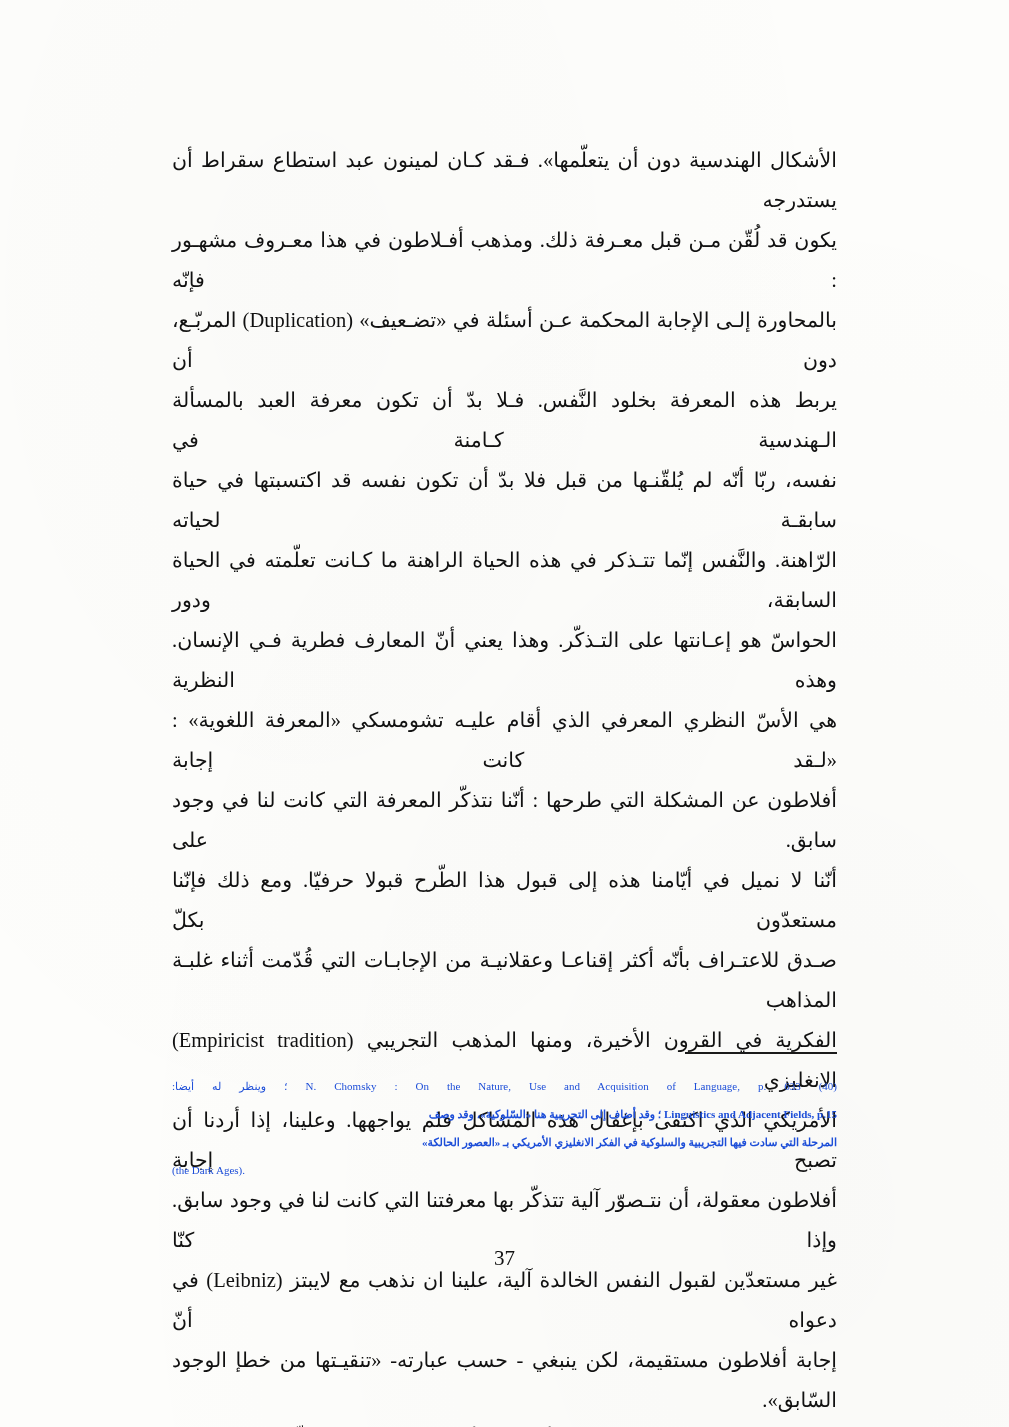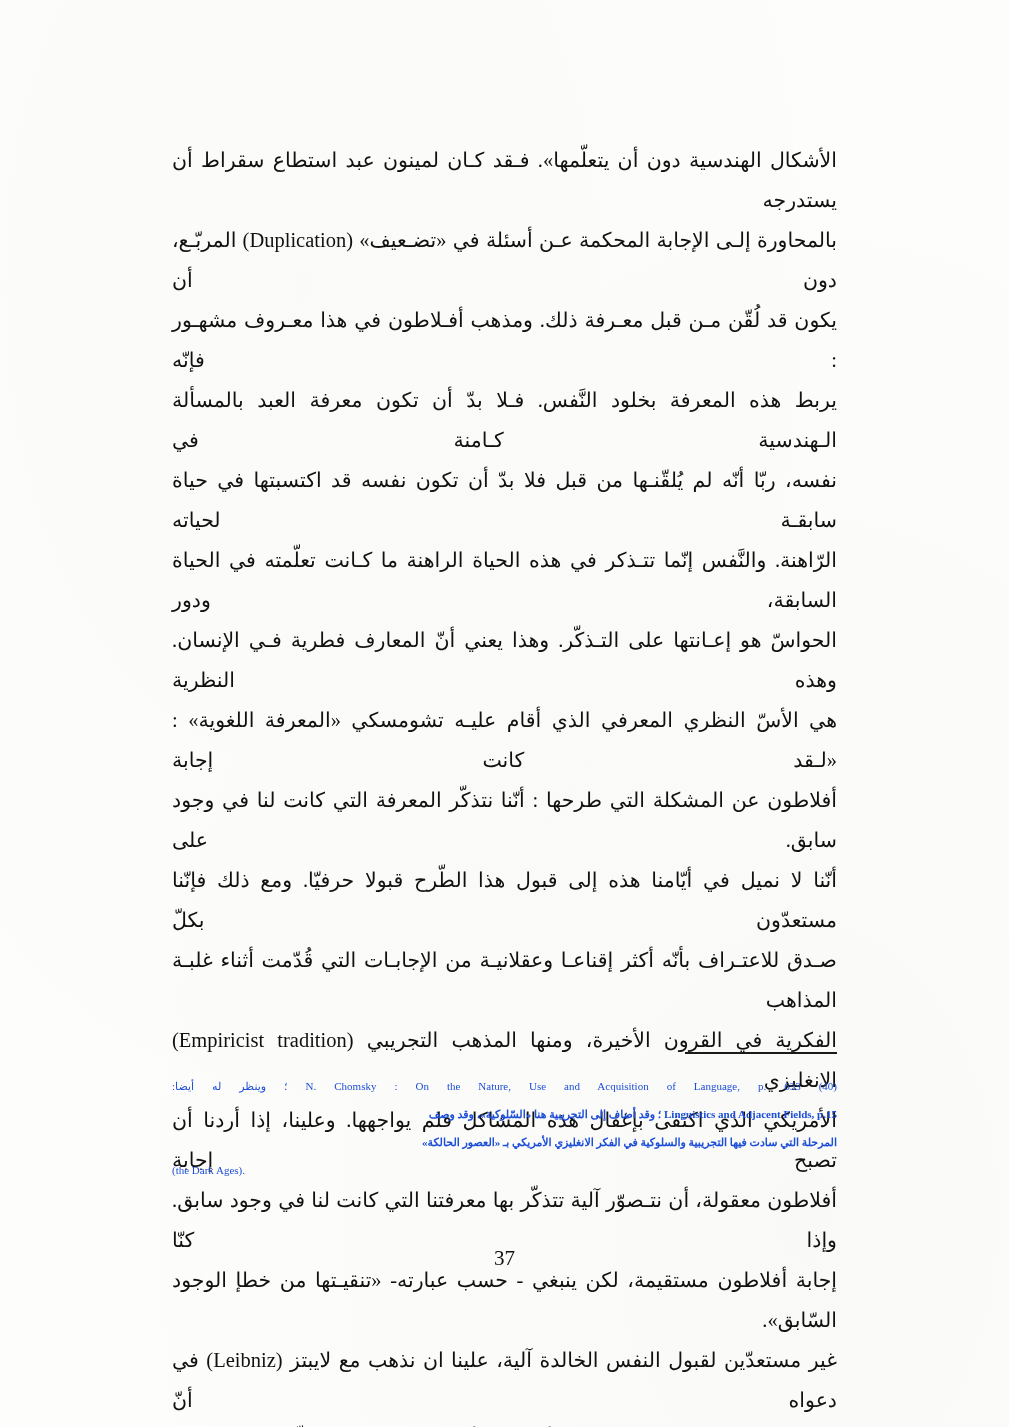--- a/index.html
+++ b/index.html
@@ -93,35 +93,35 @@
 </style>
 </head>
 <body>
 
 <div class="page">
 
   <div class="content">
 
     <div class="body-text">
       <p>الأشكال الهندسية دون أن يتعلّمها». فـقد كـان لمينون عبد استطاع سقراط أن يستدرجه</p>
+      <p>يكون قد لُقّن مـن قبل معـرفة ذلك. ومذهب أفـلاطون في هذا معـروف مشهـور : فإنّه</p>
       <p>بالمحاورة إلـى الإجابة المحكمة عـن أسئلة في «تضـعيف» (Duplication) المربّـع، دون أن</p>
-      <p>يكون قد لُقّن مـن قبل معـرفة ذلك. ومذهب أفـلاطون في هذا معـروف مشهـور : فإنّه</p>
       <p>يربط هذه المعرفة بخلود النَّفس. فـلا بدّ أن تكون معرفة العبد بالمسألة الـهندسية كـامنة في</p>
       <p>نفسه، ربّا أنّه لم يُلقّنـها من قبل فلا بدّ أن تكون نفسه قد اكتسبتها في حياة سابقـة لحياته</p>
       <p>الرّاهنة. والنَّفس إنّما تتـذكر في هذه الحياة الراهنة ما كـانت تعلّمته في الحياة السابقة، ودور</p>
       <p>الحواسّ هو إعـانتها على التـذكّر. وهذا يعني أنّ المعارف فطرية فـي الإنسان. وهذه النظرية</p>
       <p>هي الأسّ النظري المعرفي الذي أقام عليـه تشومسكي «المعرفة اللغوية» : «لـقد كانت إجابة</p>
       <p>أفلاطون عن المشكلة التي طرحها : أنّنا نتذكّر المعرفة التي كانت لنا في وجود سابق. على</p>
       <p>أنّنا لا نميل في أيّامنا هذه إلى قبول هذا الطّرح قبولا حرفيّا. ومع ذلك فإنّنا مستعدّون بكلّ</p>
       <p>صـدق للاعتـراف بأنّه أكثر إقناعـا وعقلانيـة من الإجابـات التي قُدّمت أثناء غلبـة المذاهب</p>
       <p>الفكرية في القرون الأخيرة، ومنها المذهب التجريبي (Empiricist tradition) الانغليزي</p>
       <p>الأمريكي الذي اكتفى بإغفال هذه المشاكل فلم يواجهها. وعلينا، إذا أردنا أن تصبح إجابة</p>
       <p>أفلاطون معقولة، أن نتـصوّر آلية تتذكّر بها معرفتنا التي كانت لنا في وجود سابق. وإذا كنّا</p>
+      <p>غير مستعدّين لقبول النفس الخالدة آلية، علينا ان نذهب مع لايبتز (Leibniz) في دعواه أنّ</p>
       <p>إجابة أفلاطون مستقيمة، لكن ينبغي - حسب عبارته- «تنقيـتها من خطإ الوجود السّابق».</p>
-      <p>غير مستعدّين لقبول النفس الخالدة آلية، علينا ان نذهب مع لايبتز (Leibniz) في دعواه أنّ</p>
       <p>وهذا يعني في الاصطلاح الحديث أنّ علينا أن نعيد صياغة «التذكّر الأفـلاطوني» بعبارات</p>
 
     </div>
 
   </div>
 
   <div class="footnote-rule"></div>
 
   <div class="footnotes">
     <p>(40) N. Chomsky : On the Nature, Use and Acquisition of Language, p. 633 ؛ وينظر له أيضا:</p>

